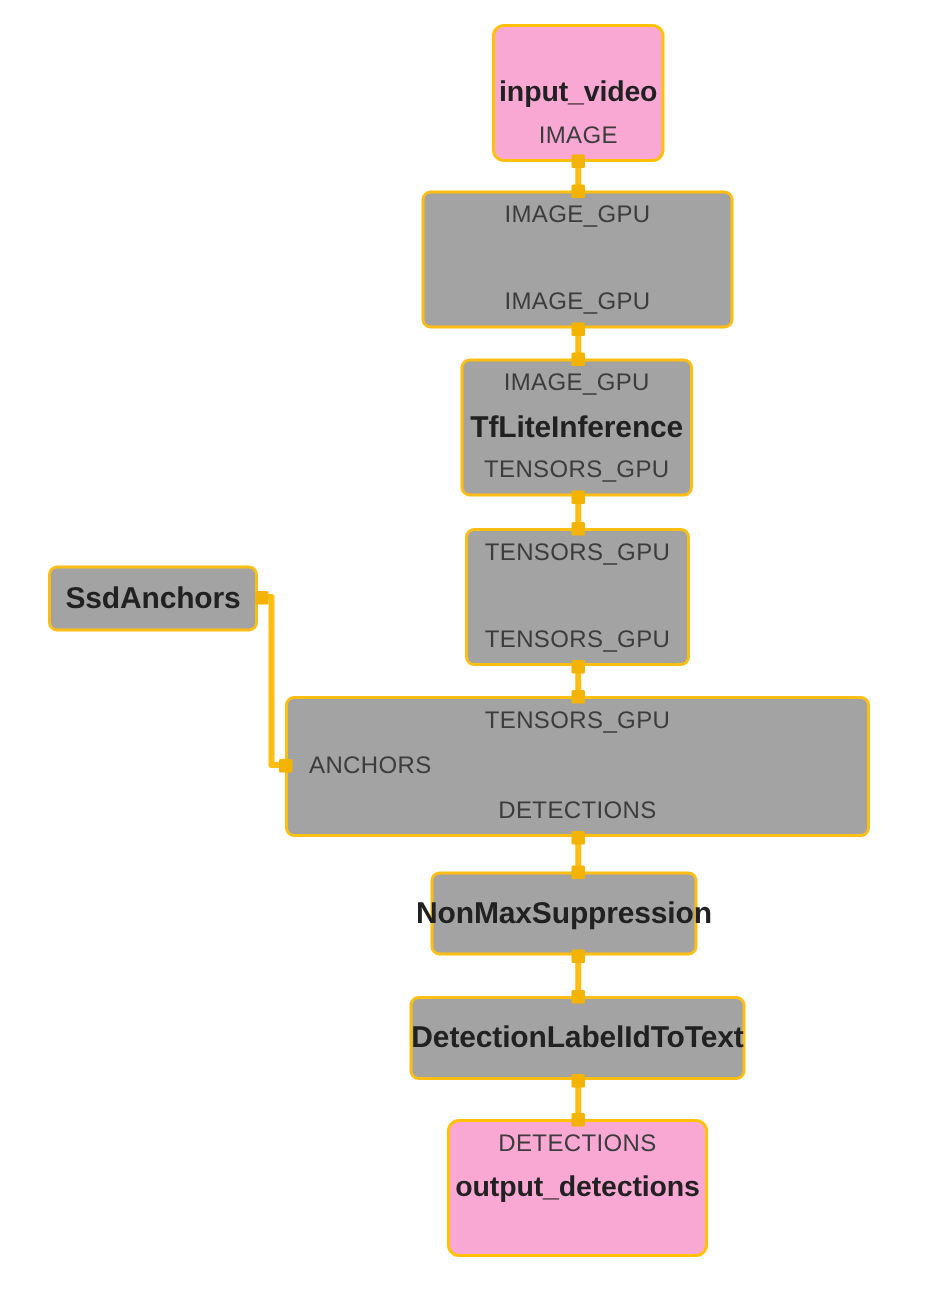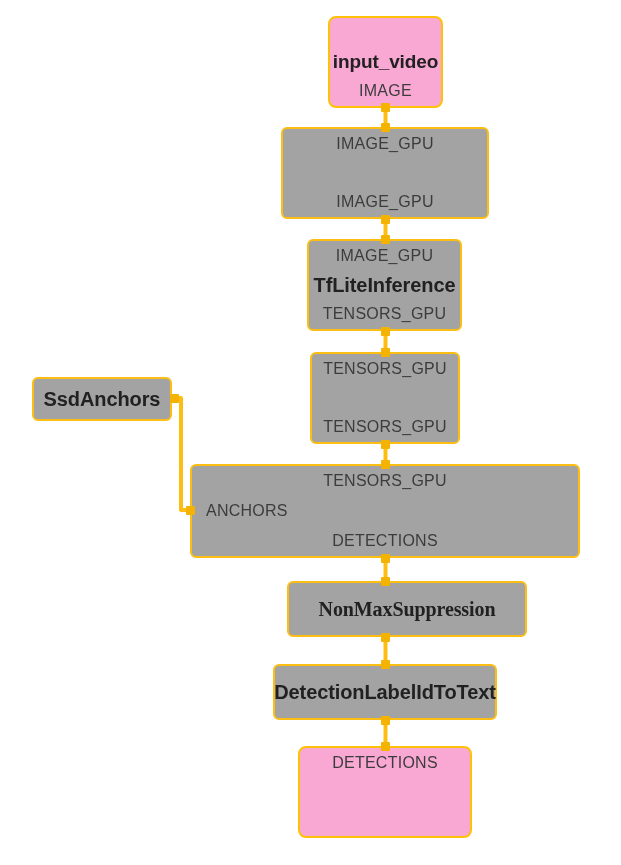--- a/index.html
+++ b/index.html
@@ -145,30 +145,31 @@
 
   <div class="node" style="left:190px; top:464px; width:390px; height:94px;">
     <div class="port-label top">TENSORS_GPU</div>
     <div class="port-label left">ANCHORS</div>
     <div class="port-label bottom">DETECTIONS</div>
   </div>
   <div class="port-dot" style="left:381px; top:460px;"></div>
   <div class="port-dot" style="left:186px; top:506px;"></div>
   <div class="port-dot" style="left:381px; top:554px;"></div>
 
-  <div class="node" style="left:287px; top:581px; width:240px; height:56px;font-family:Liberation Serif, serif;">
+  <div class="node" style="left:287px; top:581px; width:178px; height:56px;">
     <div class="node-title">NonMaxSuppression</div>
   </div>
   <div class="port-dot" style="left:381px; top:577px;"></div>
   <div class="port-dot" style="left:381px; top:633px;"></div>
 
   <div class="node" style="left:273px; top:664px; width:224px; height:56px;align-items:center;">
     <div class="node-title">DetectionLabelIdToText</div>
   </div>
   <div class="port-dot" style="left:381px; top:660px;"></div>
   <div class="port-dot" style="left:381px; top:716px;"></div>
 
   <div class="node terminal" style="left:298px; top:746px; width:174px; height:92px;">
     <div class="port-label top">DETECTIONS</div>
+    <div class="node-title">output_detections</div>
   </div>
   <div class="port-dot" style="left:381px; top:742px;"></div>
 
 </div>
 
 </body></html>

